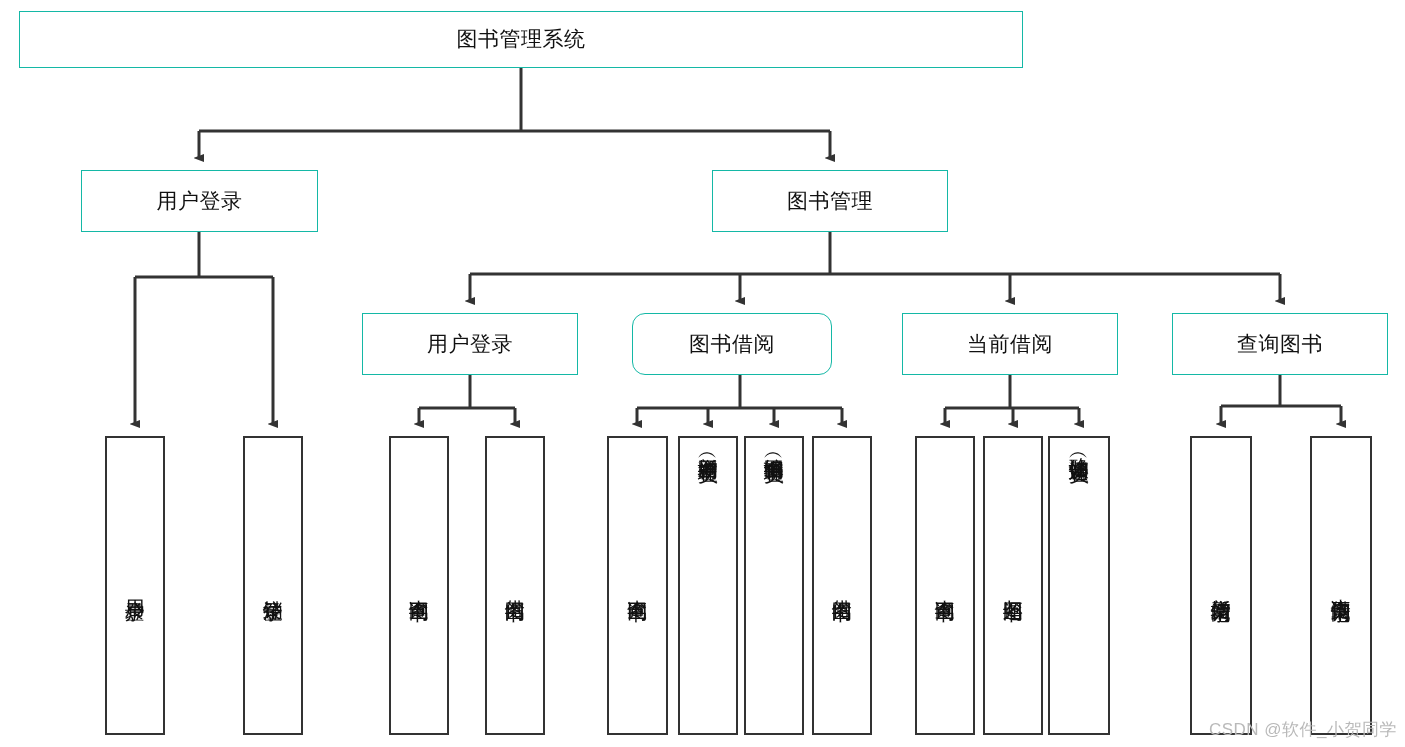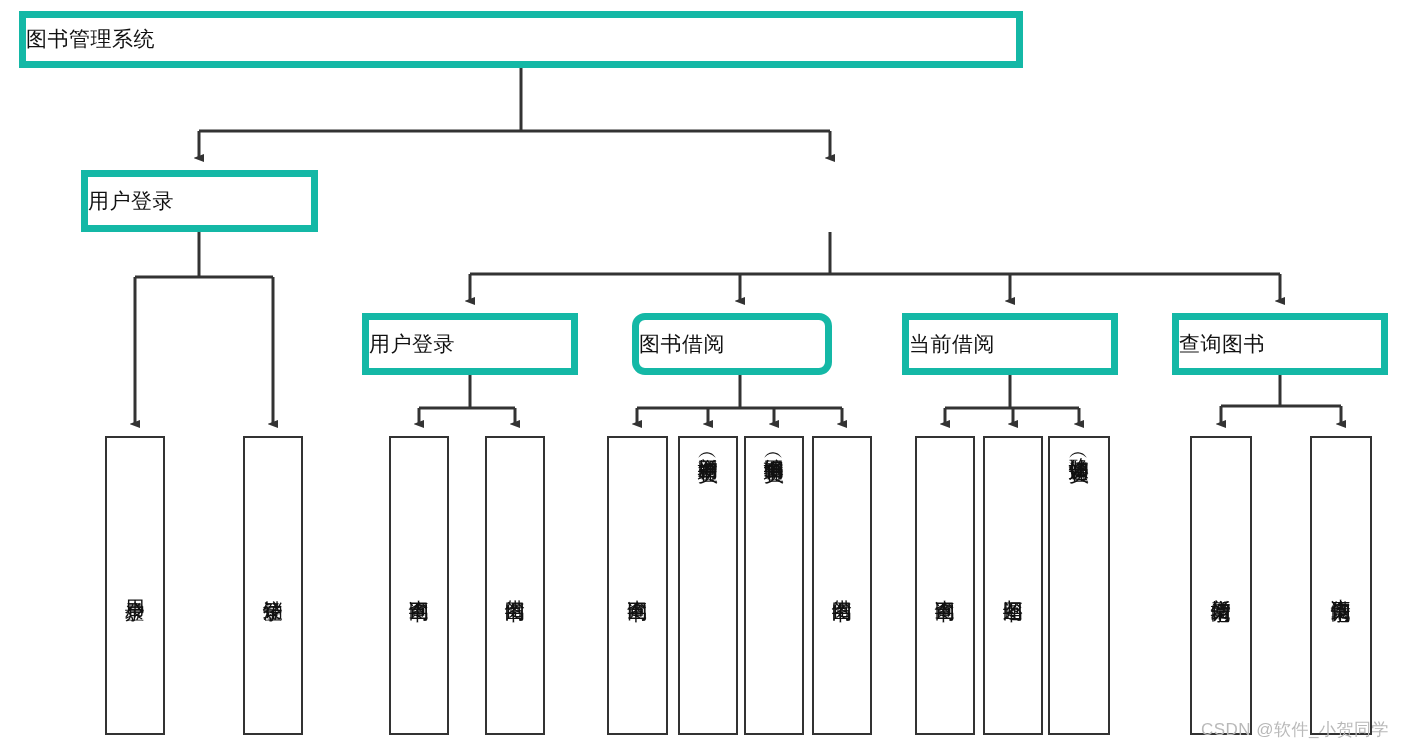--- a/index.html
+++ b/index.html
@@ -24,23 +24,24 @@
     left: 0;
     top: 0;
     width: 1405px;
     height: 747px;
     pointer-events: none;
   }
   .node {
     position: absolute;
     box-sizing: border-box;
     background: #ffffff;
-    border: 7px solid #14b8a6;
+    border: 1px solid #14b8a6;
     display: flex;
     align-items: center;
+    justify-content: center;
     z-index: 2;
   }
   .node-label {
     font-size: 21px;
     line-height: 1.15;
     color: #111111;
     letter-spacing: 0.5px;
     white-space: nowrap;
   }
   .leaf {
@@ -62,21 +63,21 @@
     text-orientation: upright;
     white-space: nowrap;
     letter-spacing: 1px;
   }
   .leaf.center-text {
     align-items: center;
     padding-top: 0;
   }
   #watermark {
     position: absolute;
-    right: 16px;
+    right: 8px;
     bottom: 6px;
     font-size: 17px;
     color: #b9b9b9;
     letter-spacing: 0.5px;
     z-index: 5;
     white-space: nowrap;
   }
 </style>
 </head>
 <body>
@@ -134,20 +135,23 @@
     </g>
   </svg>
 
   <div class="node" style="left:19px; top:11px; width:1004px; height:57px;">
     <span class="node-label">图书管理系统</span>
   </div>
 
   <div class="node" style="left:81px; top:170px; width:237px; height:62px;">
     <span class="node-label">用户登录</span>
   </div>
+  <div class="node" style="left:712px; top:170px; width:236px; height:62px;">
+    <span class="node-label">图书管理</span>
+  </div>
 
   <div class="node" style="left:362px; top:313px; width:216px; height:62px;">
     <span class="node-label">用户登录</span>
   </div>
   <div class="node" style="left:632px; top:313px; width:200px; height:62px;border-radius:13px;">
     <span class="node-label">图书借阅</span>
   </div>
   <div class="node" style="left:902px; top:313px; width:216px; height:62px;font-family:Liberation Serif, serif;">
     <span class="node-label">当前借阅</span>
   </div>

